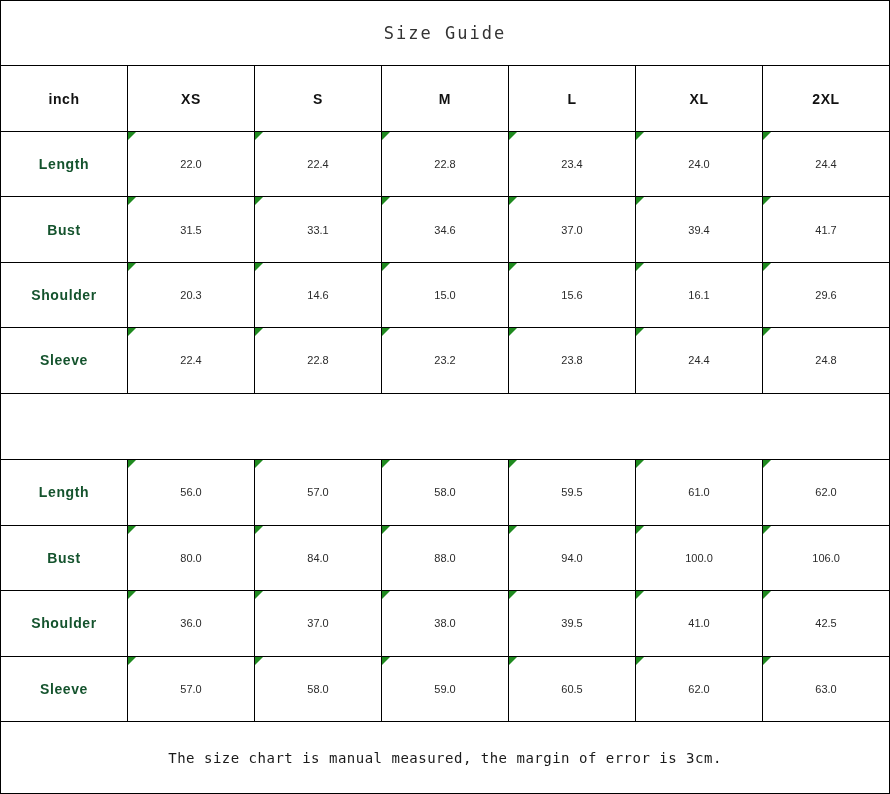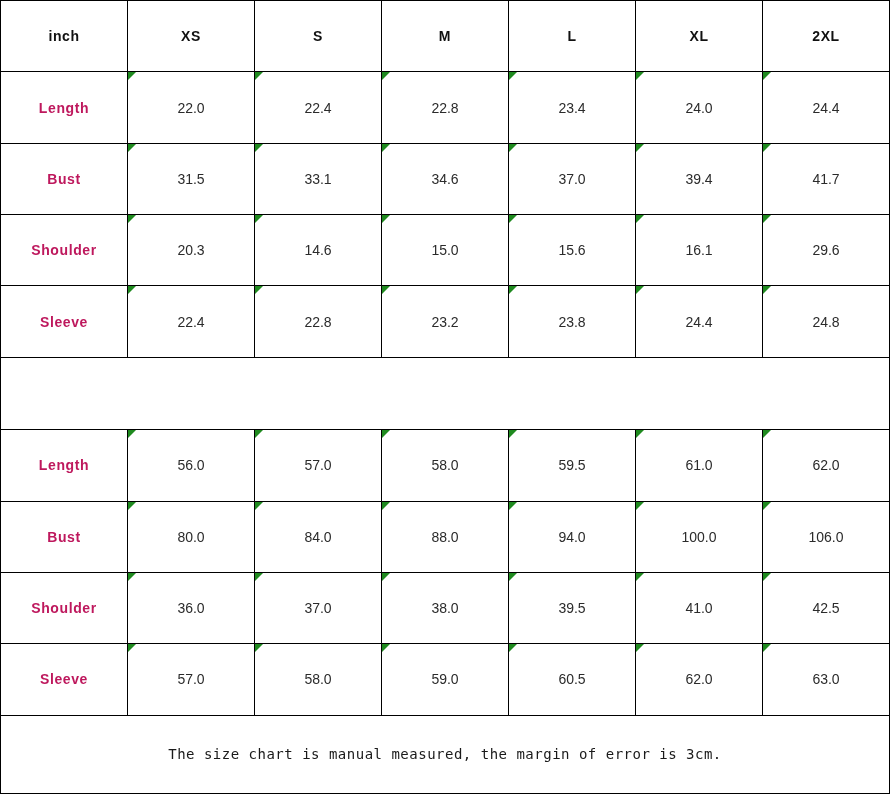--- a/index.html
+++ b/index.html
@@ -54,27 +54,27 @@
     letter-spacing: 0.6px;
     color: #111111;
   }
 
   
   .row-label {
     height: 61px;
     font-size: 14px;
     font-weight: bold;
     letter-spacing: 0.6px;
-    color: #be185d;
+    color: #14532d;
   }
 
   
   .data-cell {
     height: 61px;
-    font-size: 14px;
+    font-size: 11px;
     font-weight: 400;
     color: #2b2b2b;
     margin-top: 10px;
   }
 
   
   .data-cell::before {
     content: "";
     position: absolute;
     top: 0;
@@ -108,20 +108,23 @@
     <col class="c-label">
     <col class="c-size">
       <col class="c-size">
       <col class="c-size">
     <col class="c-size">
       <col class="c-size">
       <col class="c-size">
   </colgroup>
   <tbody>
 
+    <tr>
+      <td class="title-cell" colspan="7">Size Guide</td>
+    </tr>
 
     <tr>
       <td class="head-cell">inch</td>
       <td class="head-cell">XS</td>
       <td class="head-cell">S</td>
       <td class="head-cell">M</td>
       <td class="head-cell">L</td>
       <td class="head-cell">XL</td>
       <td class="head-cell">2XL</td>
     </tr>

